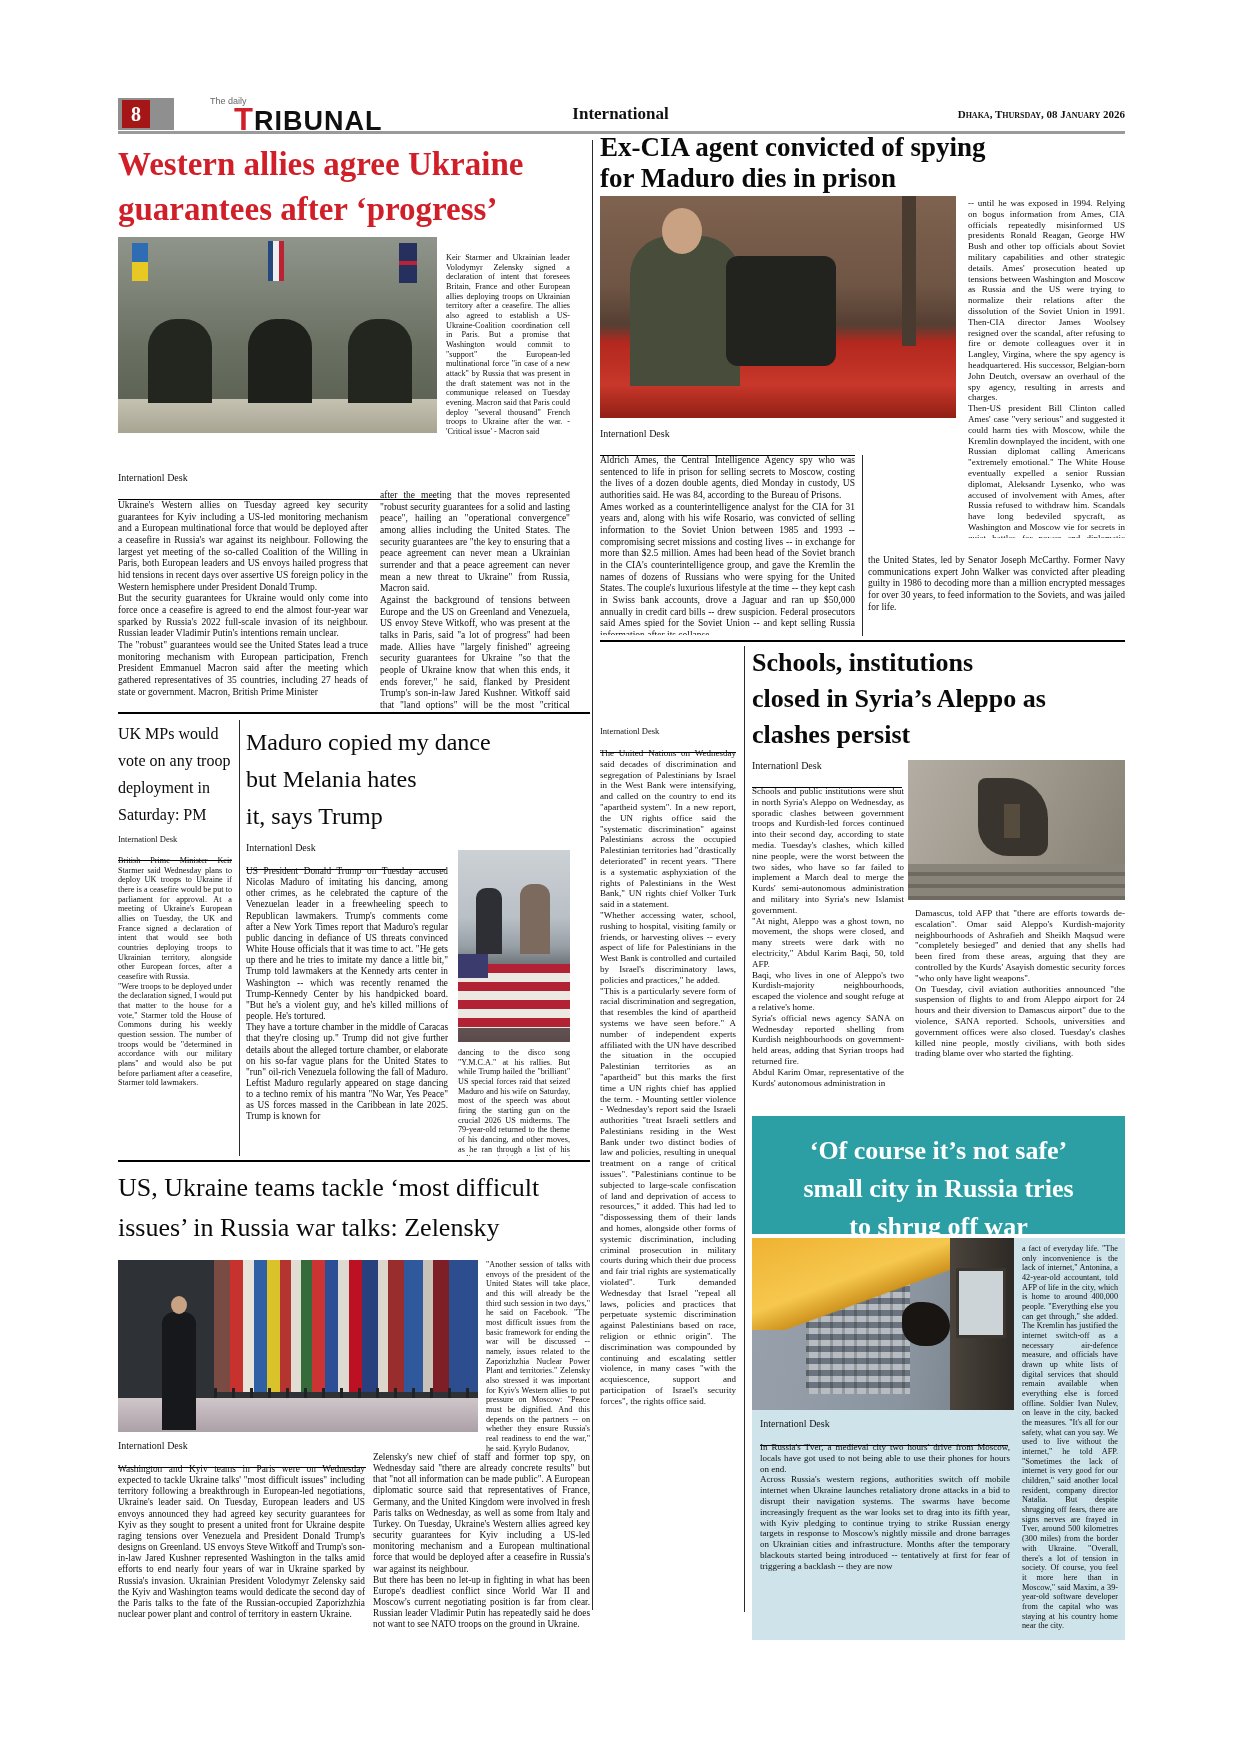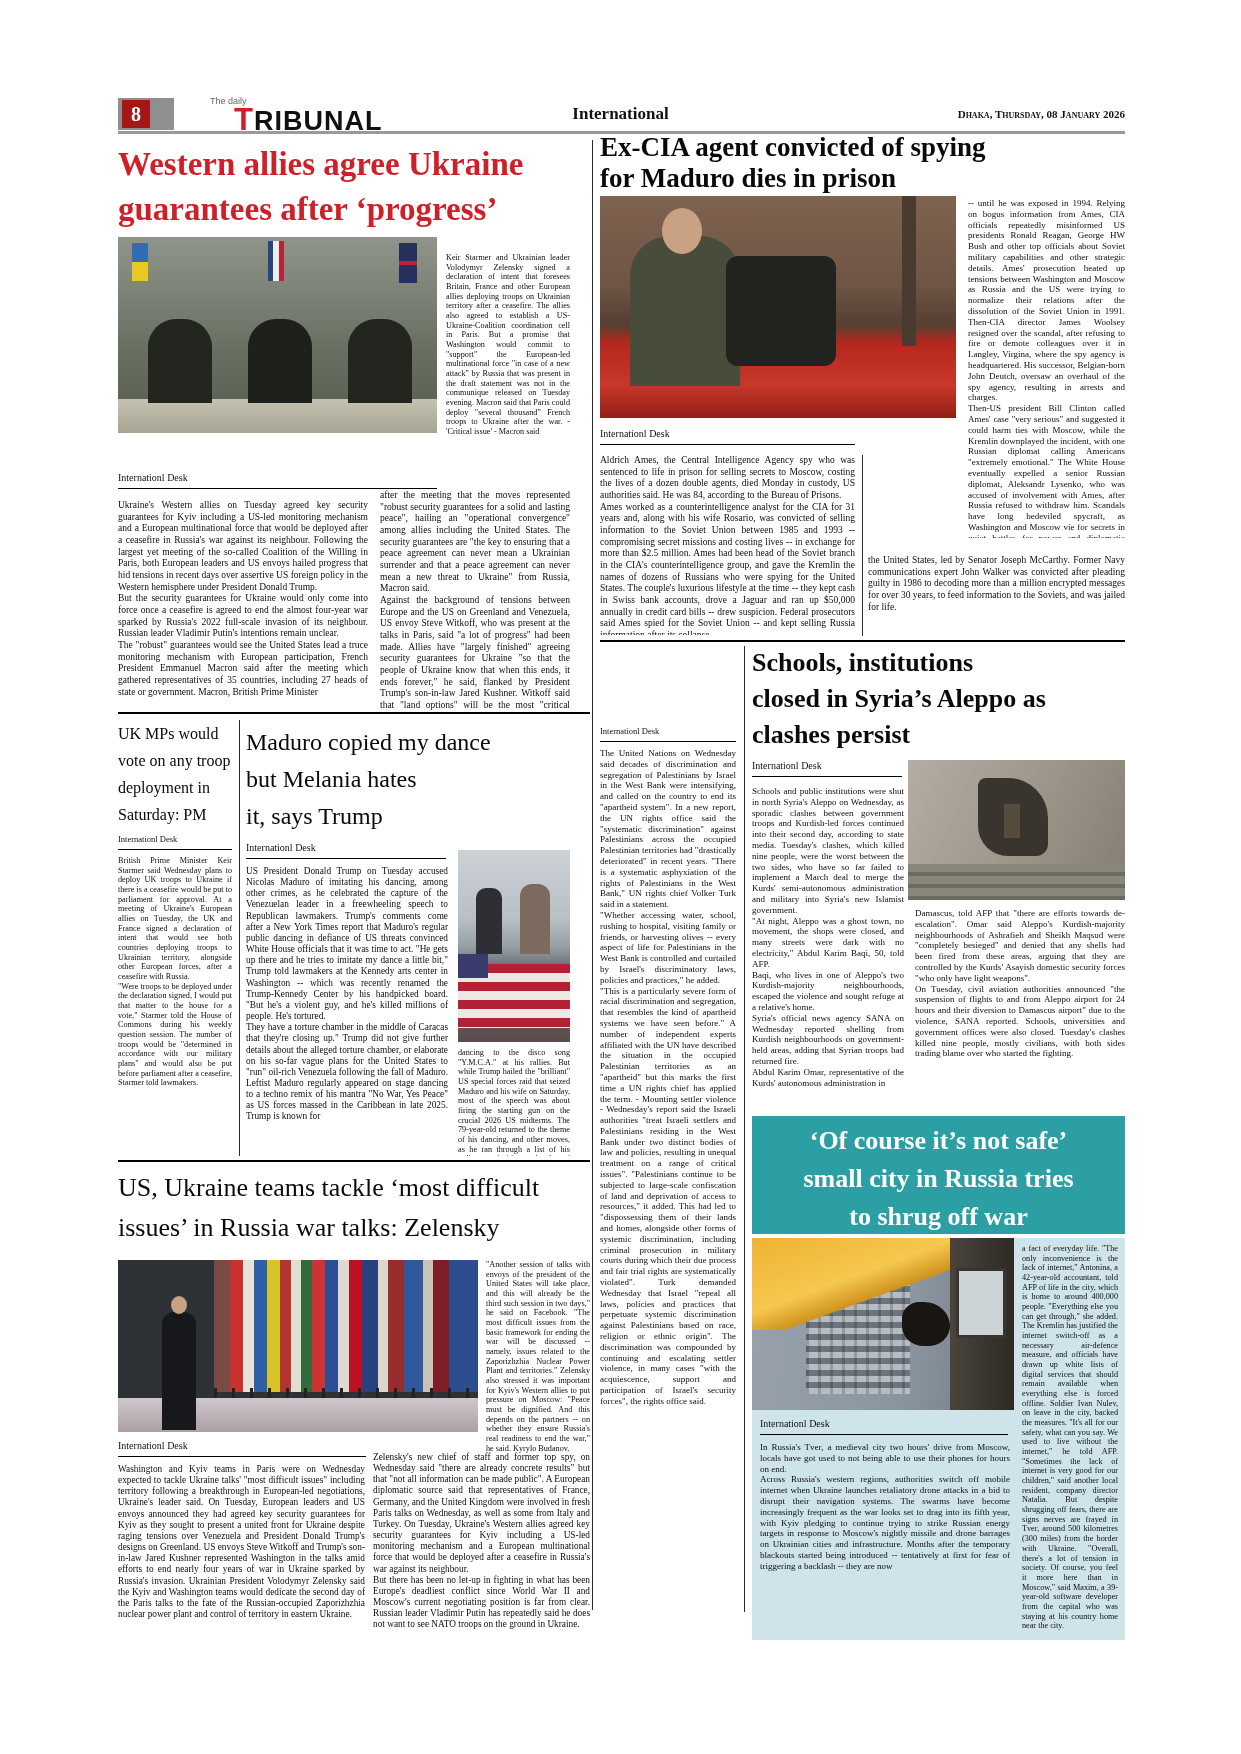--- a/index.html
+++ b/index.html
@@ -4,21 +4,21 @@
 <style>
   html,body{margin:0;padding:0;background:#dedede;}
   .page{position:relative;width:1241px;height:1754px;background:#ffffff;margin:0 auto;
         font-family:"Liberation Serif","DejaVu Serif",serif;color:#111;overflow:hidden;}
   .abs{position:absolute;}
   .txt{text-align:justify;color:#0d0d0d;overflow:hidden;white-space:pre-line;font-family:Liberation Serif, serif;}
   .f95{font-size:9.5px;line-height:1.23;}
   .f93{font-size:9.3px;line-height:1.2;}
   .f9{font-size:9px;line-height:1.2;}
   .f82{font-size:8.2px;line-height:1.18;}
-  .desk{font-size:10px;border-bottom:1.2px solid #000;padding-bottom:5px;overflow:hidden;white-space:nowrap;}
+  .desk{font-size:10px;border-bottom:1.2px solid #000;padding-bottom:16px;overflow:hidden;white-space:nowrap;}
   .desk.small{font-size:8.5px;}
   .hl{font-weight:bold;color:#0a0a0a;}
   .hl span{display:block;}
   .red{color:#d01f28;}
   .vline{position:absolute;width:1px;background:#2a2a2a;}
   .hline{position:absolute;height:2px;background:#000;}
   .band{position:absolute;background:#9a9a9a;}
   .ph{position:absolute;overflow:hidden;}
   .ph div{position:absolute;}
   .sans{font-family:"Liberation Sans","DejaVu Sans",sans-serif;}
@@ -105,21 +105,21 @@
     <div style="left:96px;top:44px;width:16px;height:34px;background:#554c3e;"></div>
   </div>
   <div class="abs txt f9" style="left:752px;top:786px;width:152px;height:324px;">Schools and public institutions were shut in north Syria's Aleppo on Wednesday, as sporadic clashes between government troops and Kurdish-led forces continued into their second day, according to state media. Tuesday's clashes, which killed nine people, were the worst between the two sides, who have so far failed to implement a March deal to merge the Kurds' semi-autonomous administration and military into Syria's new Islamist government.
 "At night, Aleppo was a ghost town, no movement, the shops were closed, and many streets were dark with no electricity," Abdul Karim Baqi, 50, told AFP.
 Baqi, who lives in one of Aleppo's two Kurdish-majority neighbourhoods, escaped the violence and sought refuge at a relative's home.
 Syria's official news agency SANA on Wednesday reported shelling from Kurdish neighbourhoods on government-held areas, adding that Syrian troops had returned fire.
 Abdul Karim Omar, representative of the Kurds' autonomous administration in</div>
   <div class="abs txt f9" style="left:915px;top:908px;width:210px;height:202px;">Damascus, told AFP that "there are efforts towards de-escalation". Omar said Aleppo's Kurdish-majority neighbourhoods of Ashrafieh and Sheikh Maqsud were "completely besieged" and denied that any shells had been fired from these areas, arguing that they are controlled by the Kurds' Asayish domestic security forces "who only have light weapons".
 On Tuesday, civil aviation authorities announced "the suspension of flights to and from Aleppo airport for 24 hours and their diversion to Damascus airport" due to the violence, SANA reported. Schools, universities and government offices were also closed. Tuesday's clashes killed nine people, mostly civilians, with both sides trading blame over who started the fighting.</div>
 
-  <div class="abs banner" style="left:752px;top:1116px;width:373px;height:118px;font-size:26px;line-height:38px;padding-top:6px;box-sizing:border-box;">
+  <div class="abs banner" style="left:752px;top:1116px;width:373px;height:118px;font-size:26px;line-height:38px;padding-top:16px;box-sizing:border-box;">
     <span>‘Of course it’s not safe’</span>
     <span>small city in Russia tries</span>
     <span>to shrug off war</span>
   </div>
   <div class="abs panel" style="left:752px;top:1238px;width:373px;height:402px;"></div>
   <div class="ph" style="left:752px;top:1238px;width:262px;height:172px;background:linear-gradient(100deg,#99a2ac 0%,#8b95a0 60%,#6f7883 100%);">
     <div style="left:54px;top:46px;width:104px;height:110px;background:repeating-linear-gradient(90deg,rgba(0,0,0,0.18) 0 3px,rgba(0,0,0,0) 3px 12px),repeating-linear-gradient(0deg,rgba(255,255,255,0.35) 0 6px,rgba(40,50,60,0.35) 6px 12px),#8f98a2;"></div>
     <div style="left:0;top:0;width:100%;height:92px;background:linear-gradient(160deg,#efb232 0%,#f6c84e 40%,#cf941f 55%,rgba(0,0,0,0) 56%);"></div>
     <div style="right:0;top:0;width:64px;height:100%;background:linear-gradient(90deg,#4a443c,#2d2924);"></div>
     <div style="right:8px;top:30px;width:44px;height:64px;background:#cdd4d8;border:3px solid #3a352f;"></div>

